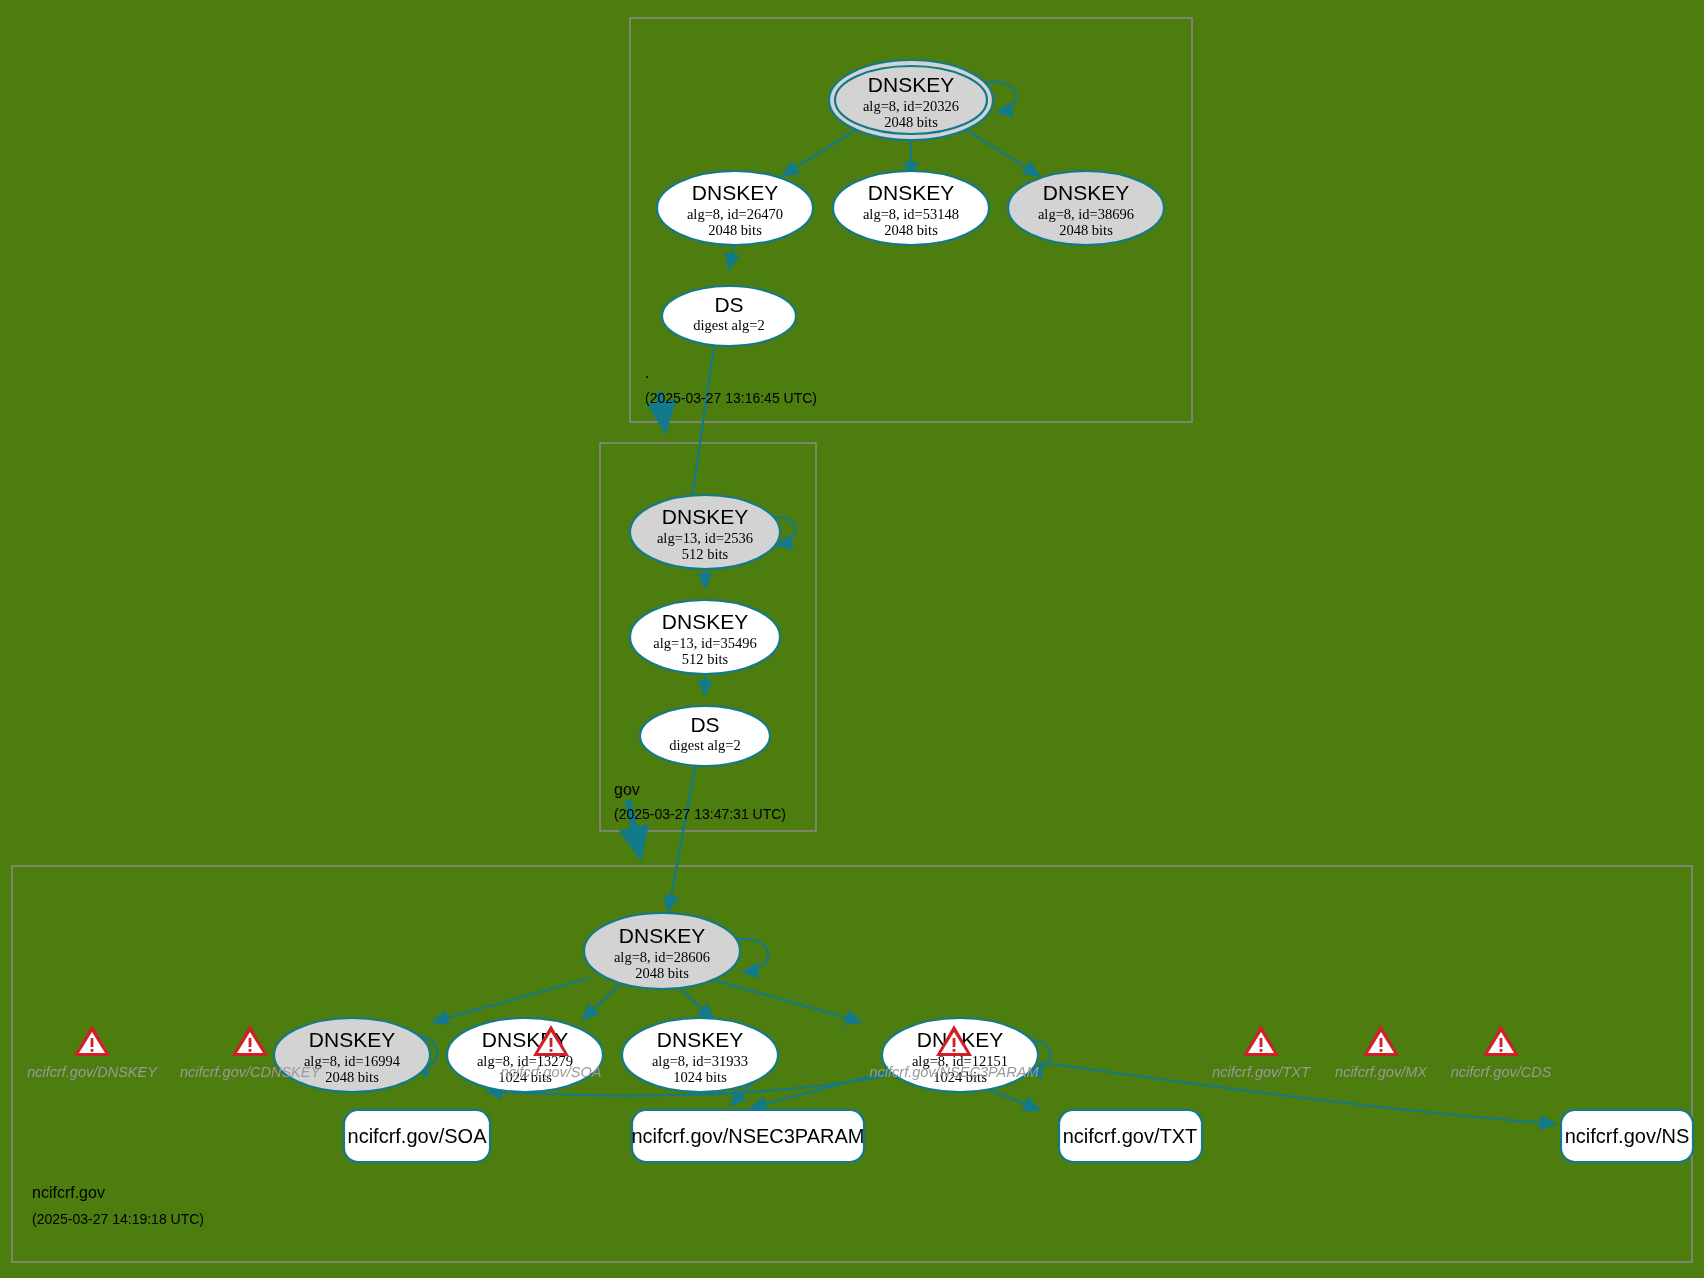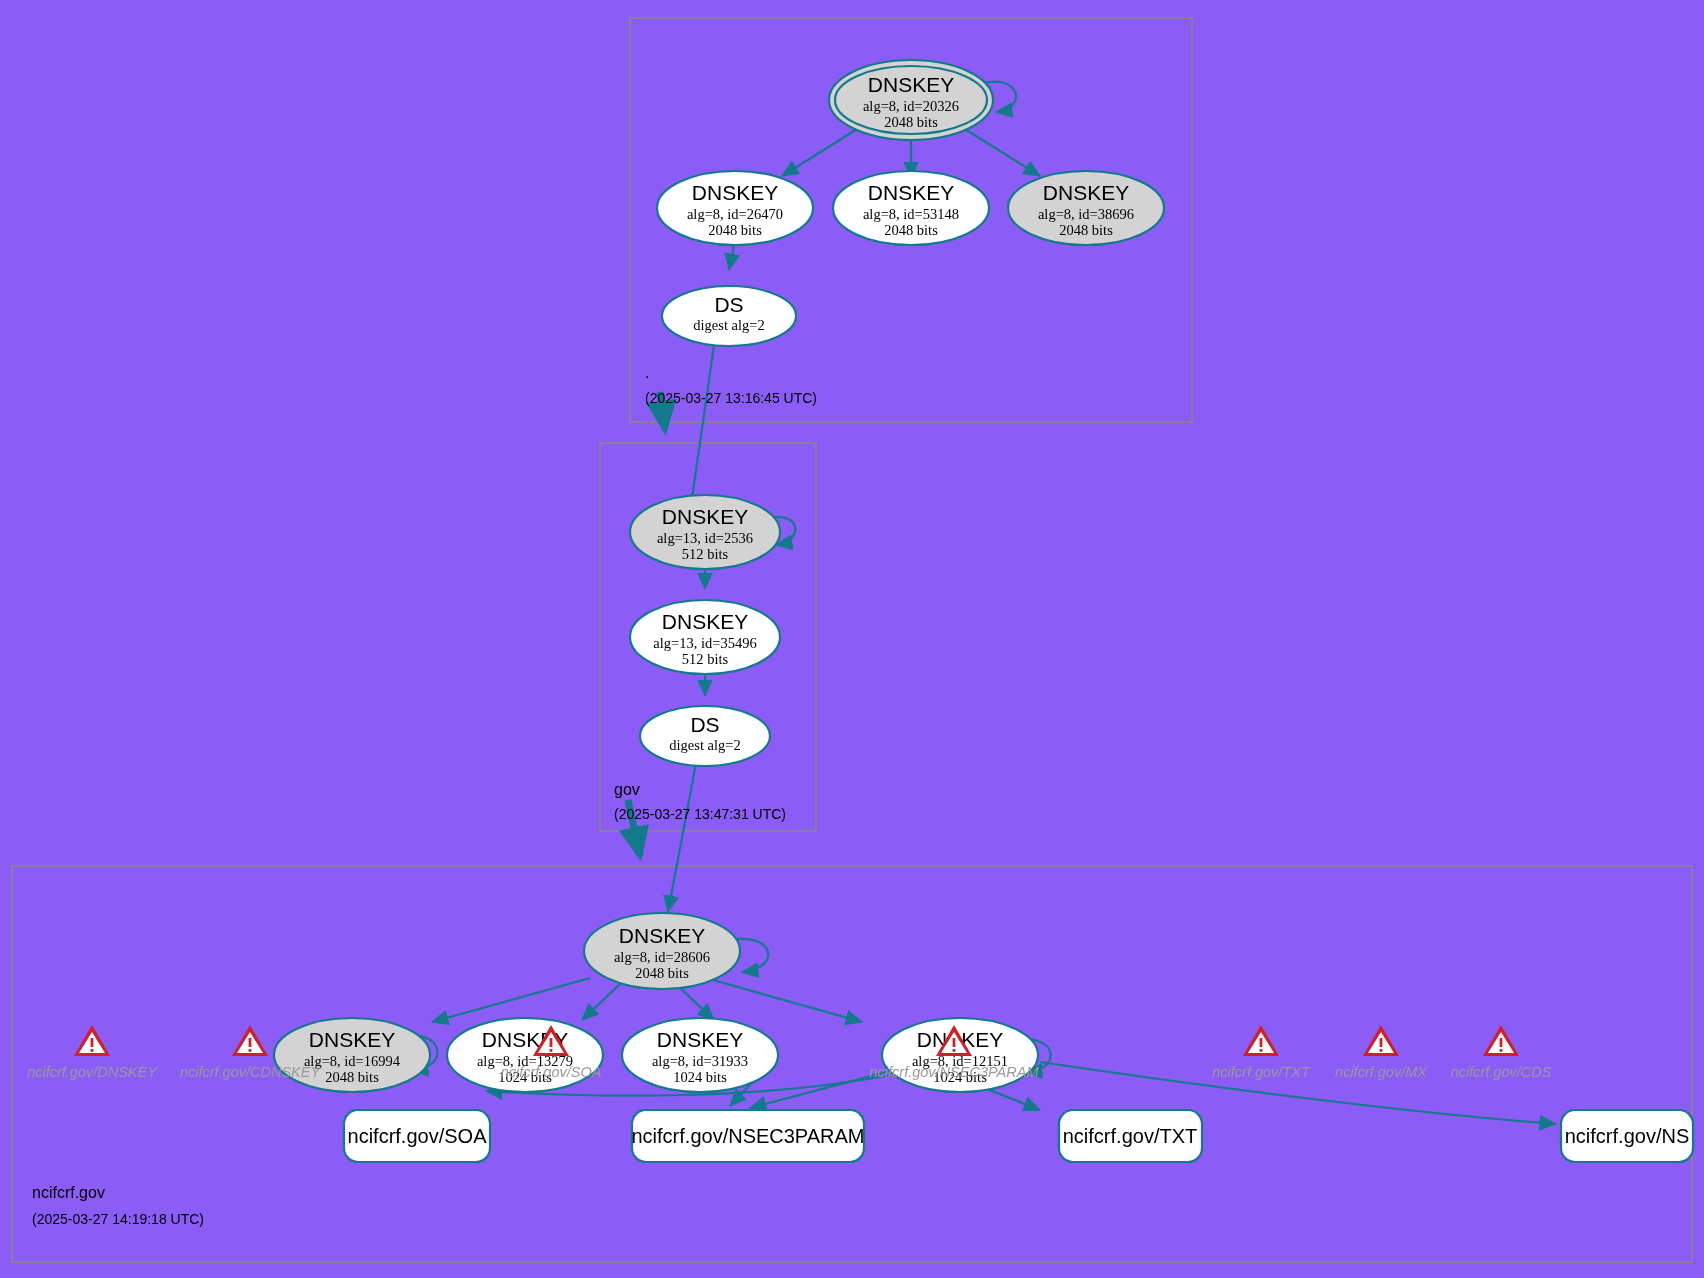--- a/index.html
+++ b/index.html
@@ -6,21 +6,21 @@
     margin: 0;
     padding: 0;
     background: #ffffff;
     font-family: "Liberation Sans", sans-serif;
   }
   #stage {
     position: relative;
     width: 1704px;
     height: 1278px;
     overflow: hidden;
-    background: #8b5cf6;
+    background: #4d7c0f;
   }
   svg.layer {
     position: absolute;
     left: 0;
     top: 0;
     width: 1704px;
     height: 1278px;
   }
   .zonebox {
     fill: none;

